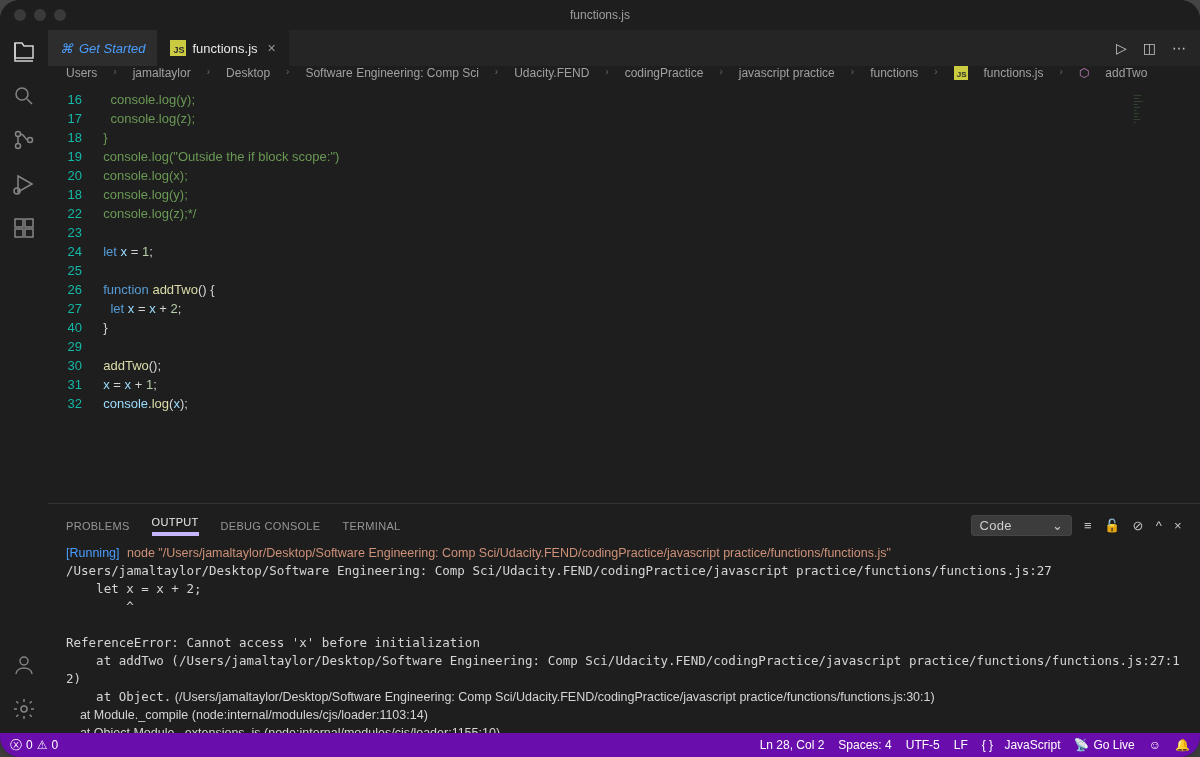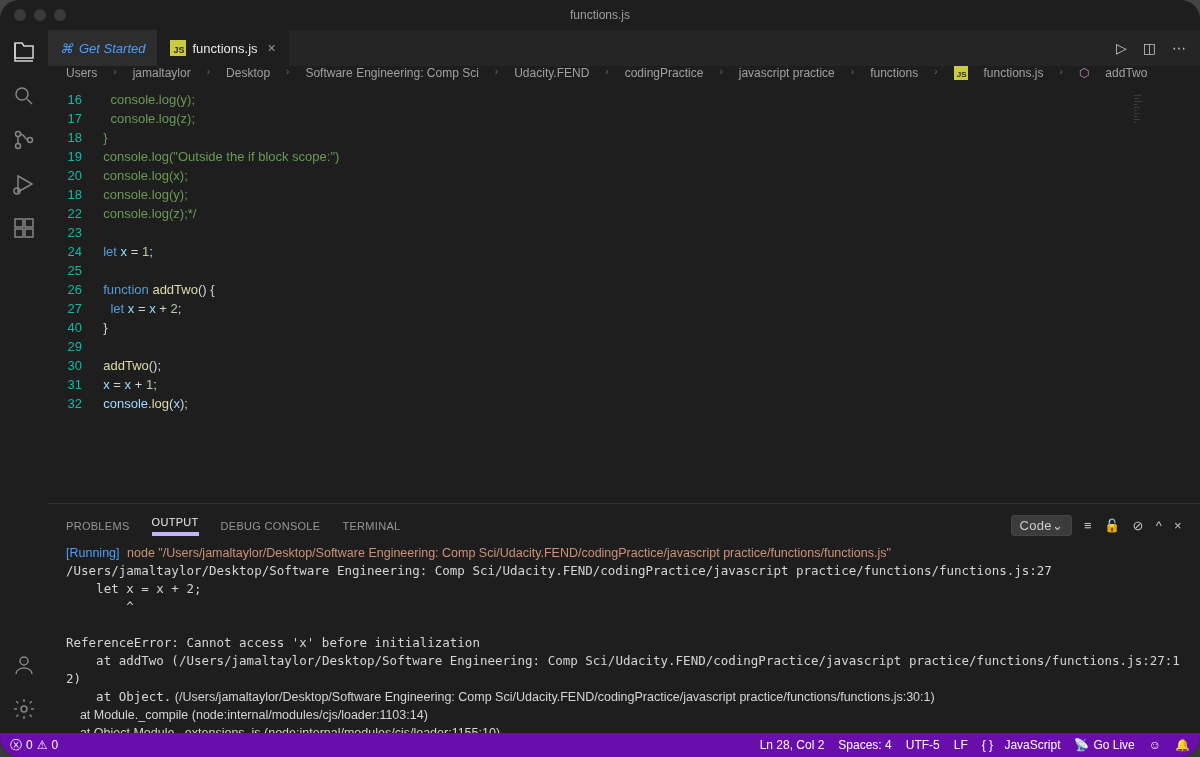--- a/index.html
+++ b/index.html
@@ -38,21 +38,21 @@
 .k{color:#569cd6}
 .fn{color:#dcdcaa}
 .c{color:#6a9955}
 .v{color:#9cdcfe}
 .n{color:#b5cea8}
 .panel{height:230px;border-top:1px solid #333;display:flex;flex-direction:column;flex-shrink:0;background:#1e1e1e}
 .paneltabs{height:32px;display:flex;align-items:flex-end;padding:0 18px;gap:22px;font-size:11px;color:#969696;letter-spacing:.3px}
 .paneltabs .ptab{cursor:pointer;padding-bottom:4px}
 .paneltabs .ptab.active{color:#e8e8e8;border-bottom:4px solid #c4b5fd}
 .panelactions{margin-left:auto;display:flex;align-items:center;gap:12px;color:#c5c5c5}
-.panelactions .dd{background:#3c3c3c;border:1px solid #454545;padding:2px 8px;font-size:11px;color:#ccc;display:flex;align-items:center;border-radius:3px}
+.panelactions .dd{background:#3c3c3c;border:1px solid #454545;padding:2px 8px;font-size:11px;color:#ccc;display:flex;align-items:center;gap:40px;border-radius:3px}
 .panelactions span{cursor:pointer;font-size:13px}
 .output{flex:1;overflow:auto;font-family:Menlo,Monaco,Consolas,monospace;font-size:12.5px;line-height:18px;padding:8px 18px;color:#d4d4d4;white-space:pre-wrap;word-break:break-all}
 .running{color:#4a9eff}
 .cmd{color:#ce9178}
 .statusbar{height:24px;background:#6a0dad;display:flex;align-items:center;color:#fff;font-size:12px;padding:0 10px;gap:10px;flex-shrink:0}
 .statusbar .sbitem{display:flex;align-items:center;gap:4px;cursor:pointer}
 .statusbar .right{margin-left:auto;display:flex;gap:14px;align-items:center}
 svg{width:100%;height:100%}
 </style>
 </head>

